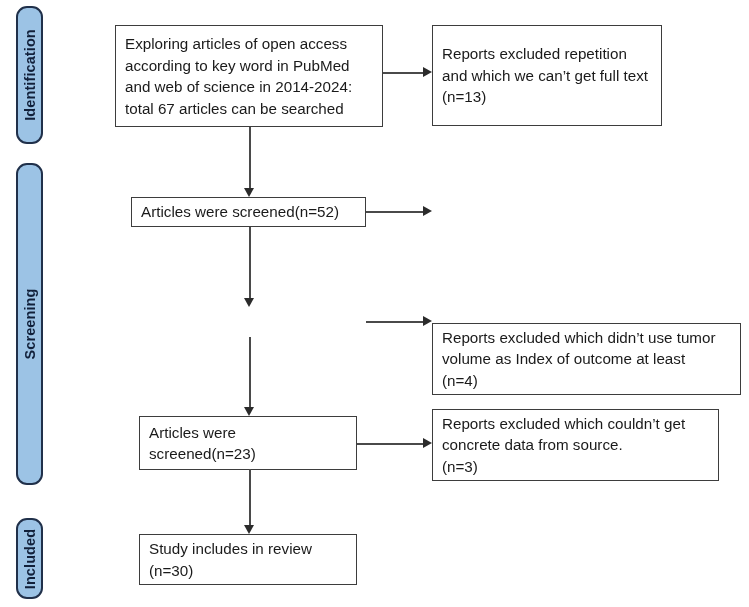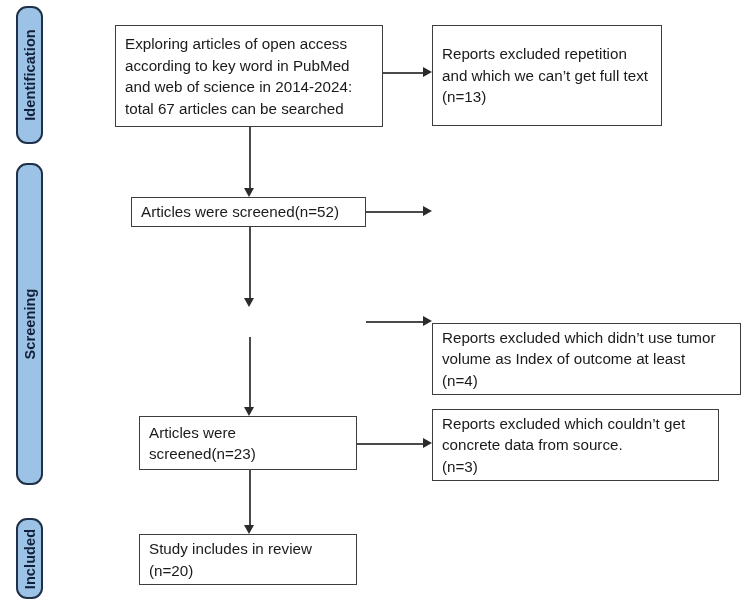--- a/index.html
+++ b/index.html
@@ -111,21 +111,21 @@
   </div>
 
 
   <div class="flow-box" style="left:139px; top:416px; width:218px; height:54px;">
     <div class="box-text">Articles were
 screened(n=23)</div>
   </div>
 
   <div class="flow-box" style="left:139px; top:534px; width:218px; height:51px;">
     <div class="box-text">Study includes in review
-(n=20)</div>
+(n=30)</div>
   </div>
 
   <div class="flow-box" style="left:432px; top:25px; width:230px; height:101px;">
     <div class="box-text">Reports excluded repetition and which we can’t get full text
 (n=13)</div>
   </div>
 
 
   <div class="flow-box" style="left:432px; top:287px; width:309px; height:72px;margin-top:36px;">
     <div class="box-text">Reports excluded which didn’t use tumor volume as Index of outcome at least

